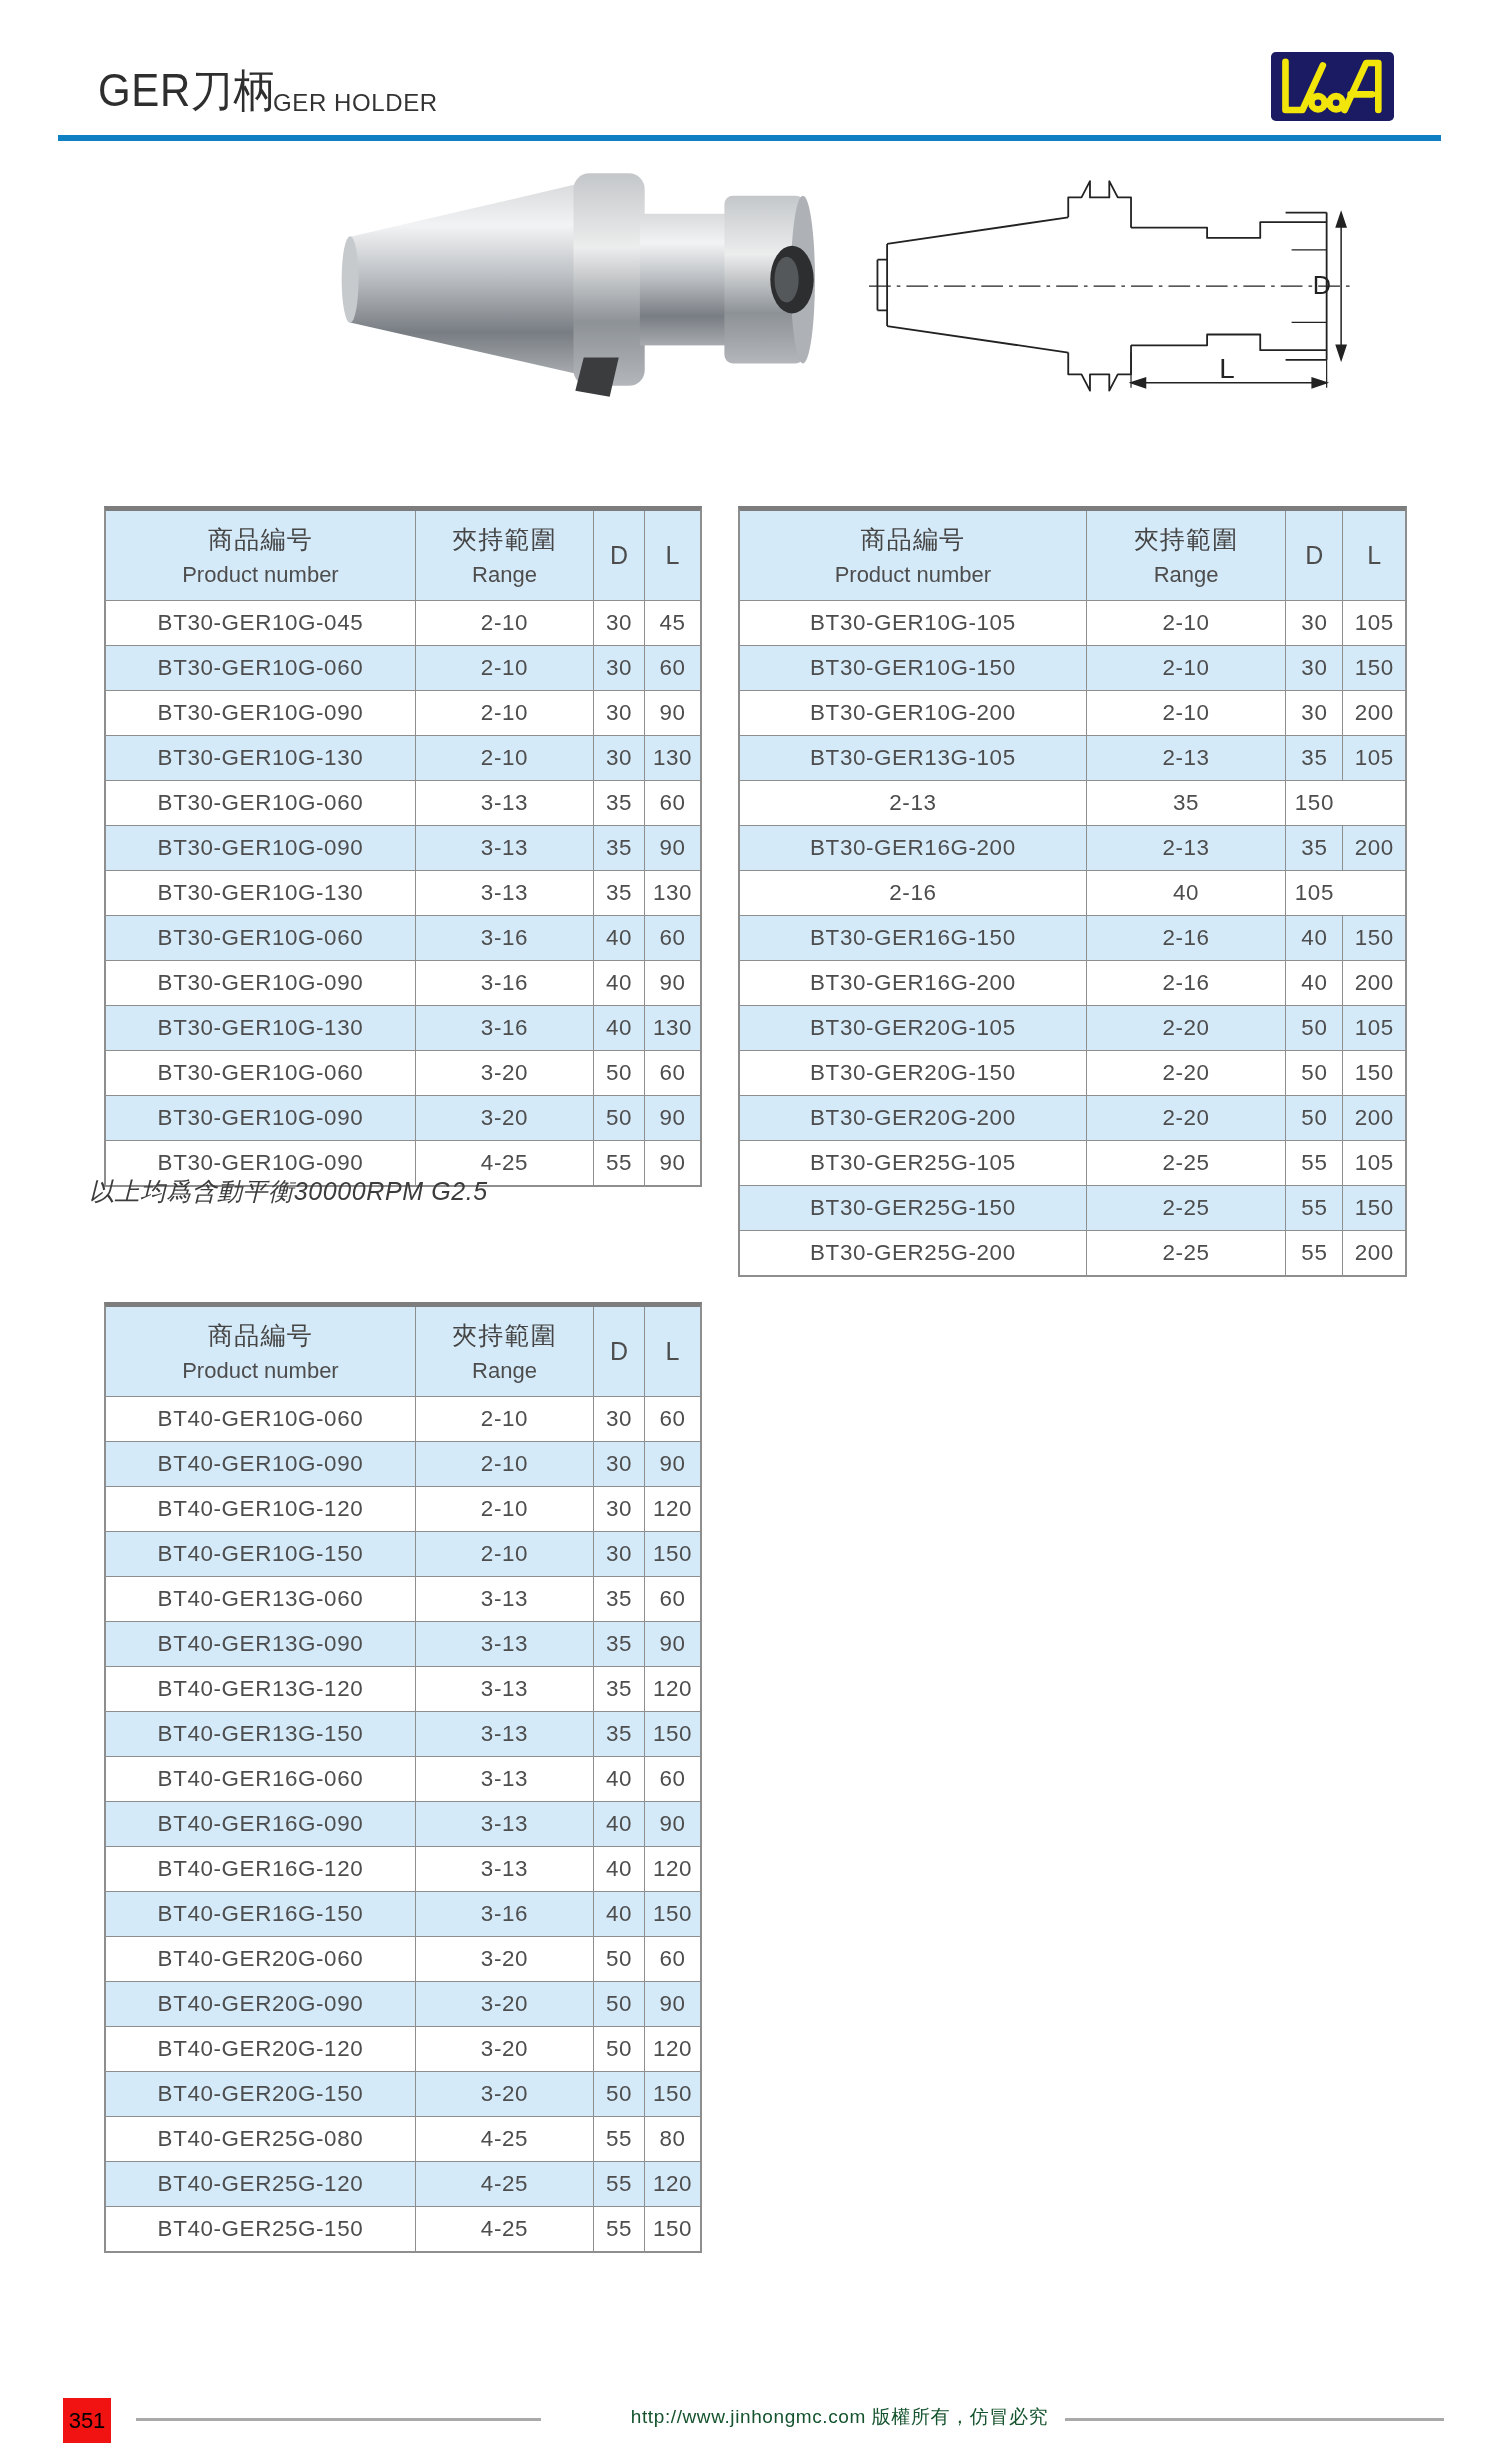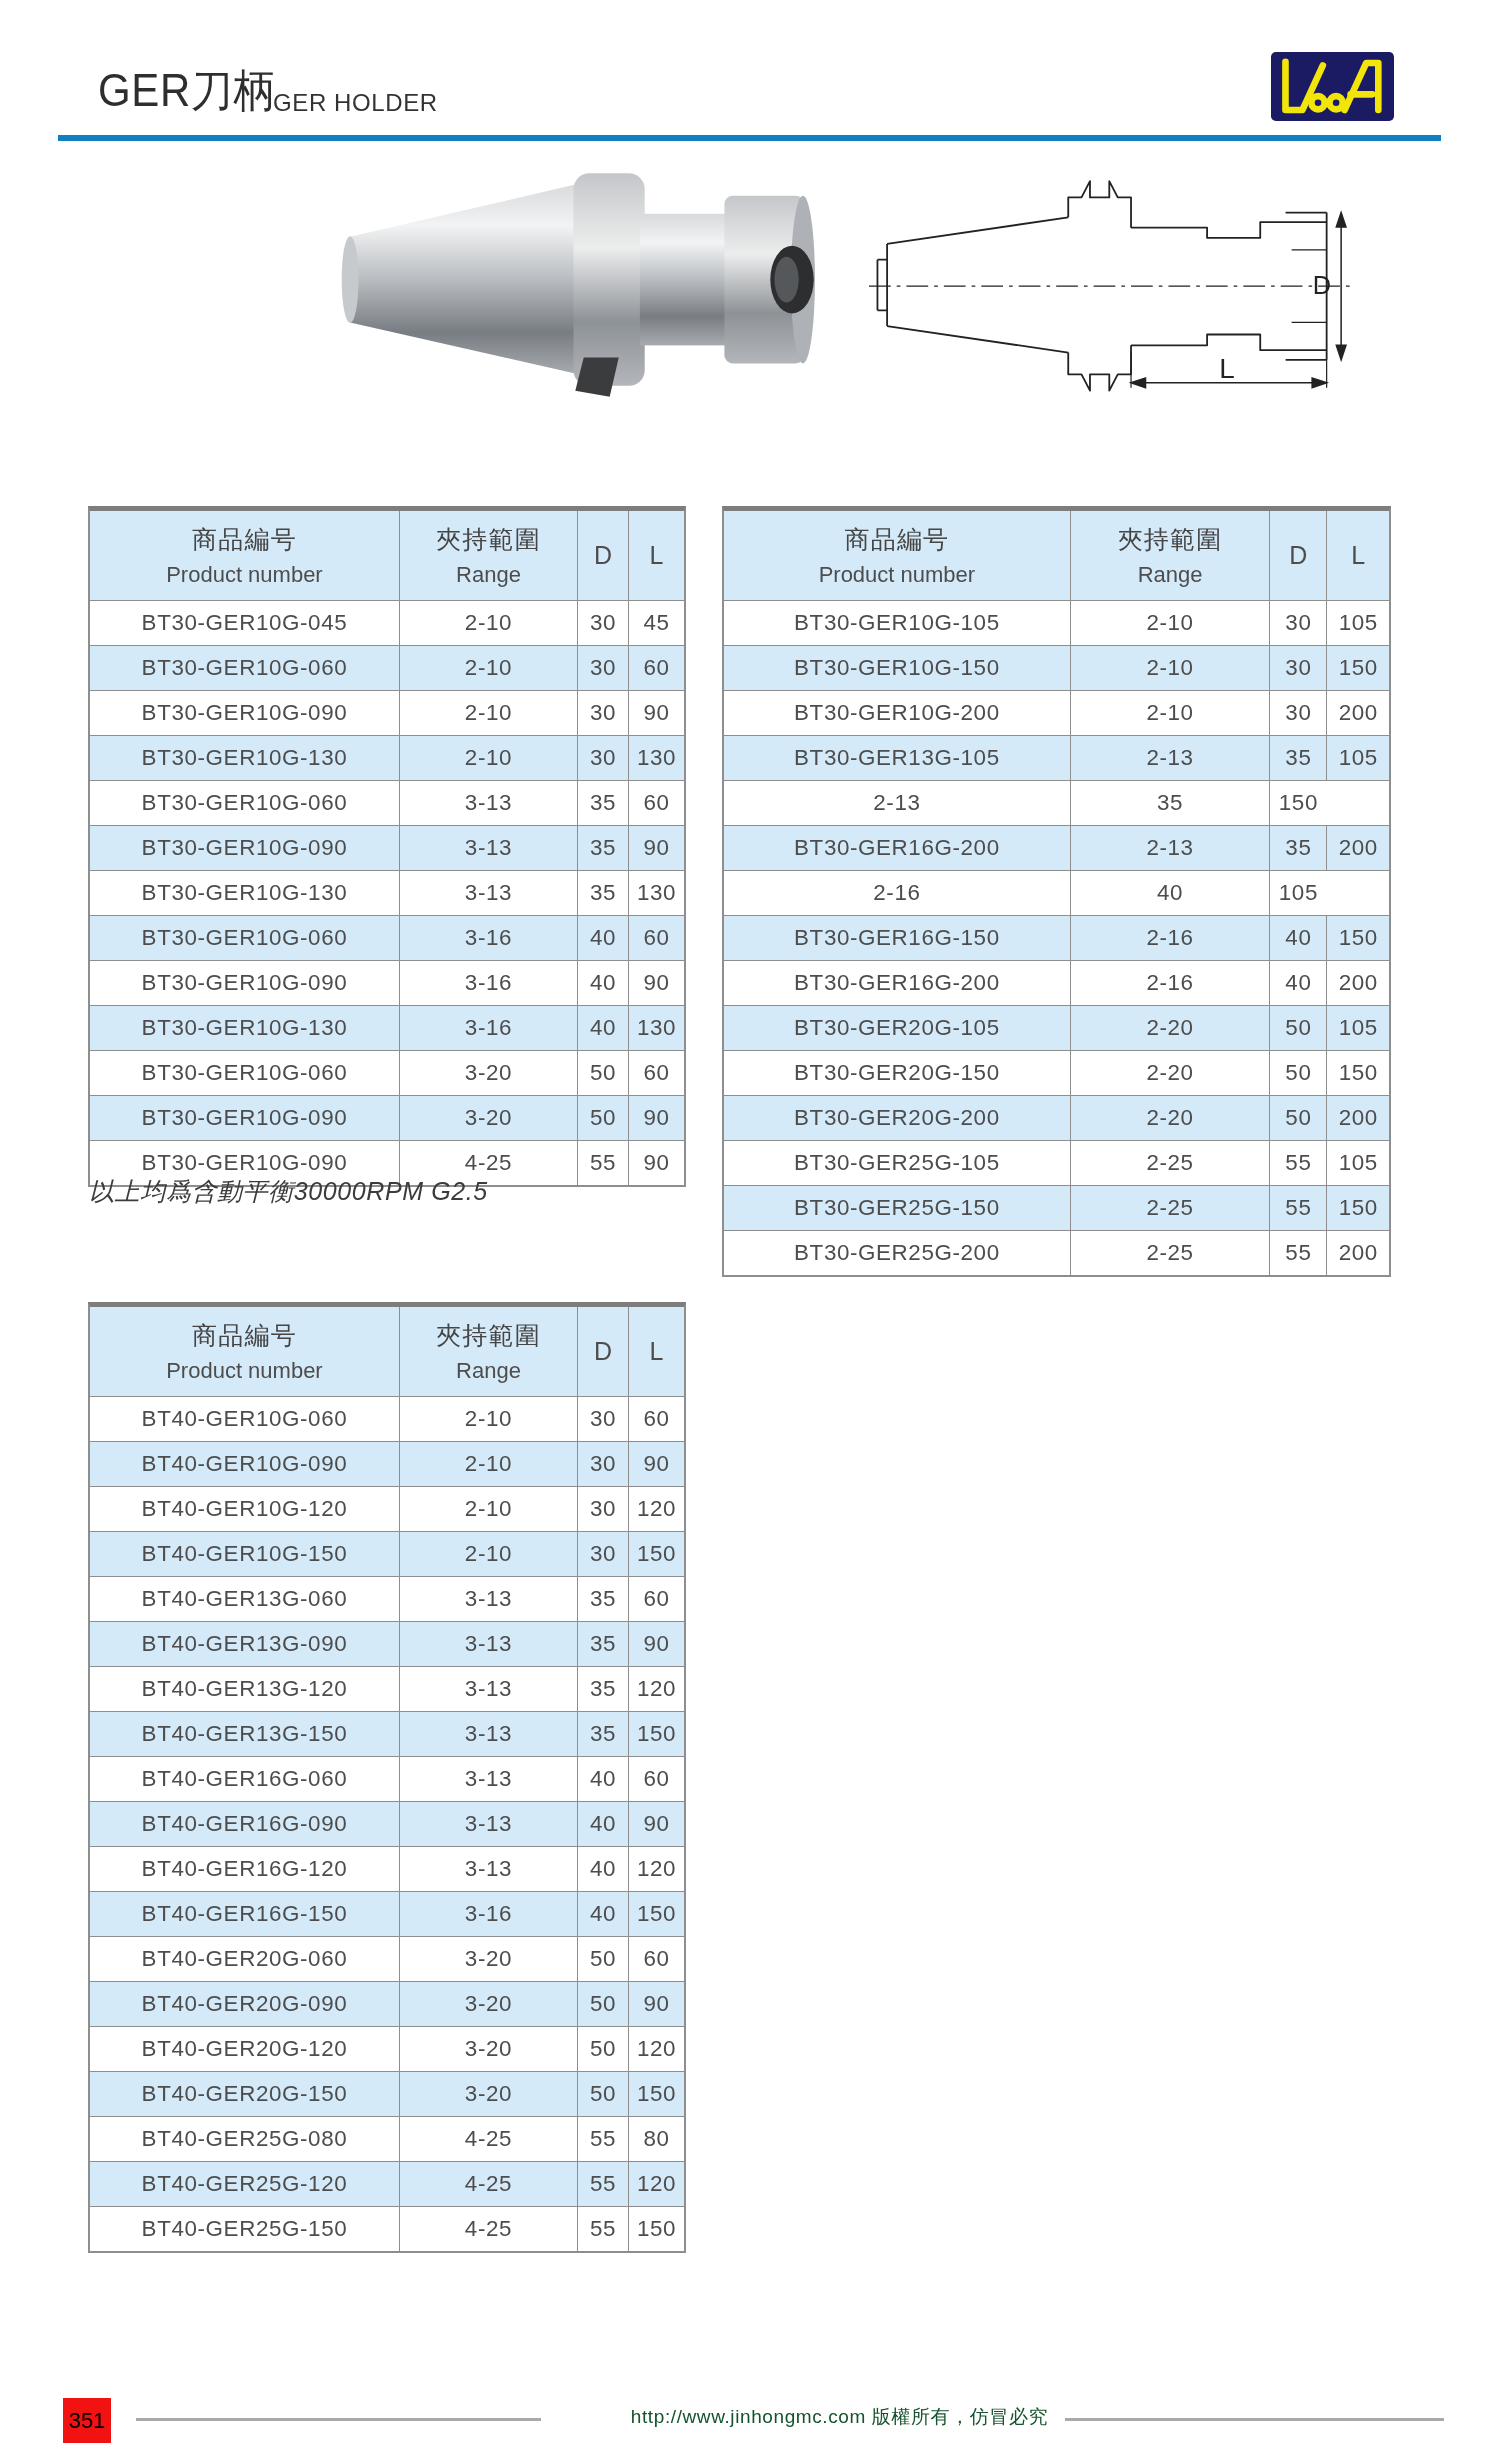--- a/index.html
+++ b/index.html
@@ -28,21 +28,21 @@
   }
 
   
   .product-photo { position:absolute; left:335px; top:158px; width:486px; height:245px; }
   .tech-drawing  { position:absolute; left:869px; top:170px; width:483px; height:233px; }
 
   
   .ctable {
     position:absolute; background:#be185d;
     border:2.4px solid #8e8e8e; border-top:5.4px solid #7d7d7d;
-    box-sizing:border-box; color:#4a4a4a;
+    box-sizing:border-box; color:#4a4a4a;margin-left:16px;
   }
   .t-bt30a { left:88px; top:506px;  width:598px;  }
   .t-bt30b { left:722px; top:506px; width:669px; }
   .t-bt40  { left:88px; top:1302px; width:598px;  }
 
   .thead {
     display:grid; grid-template-columns:52% 30% 8.6% 9.4%;
     height:89px; background:#d5eaf8;
   }
   .tbody .row {

